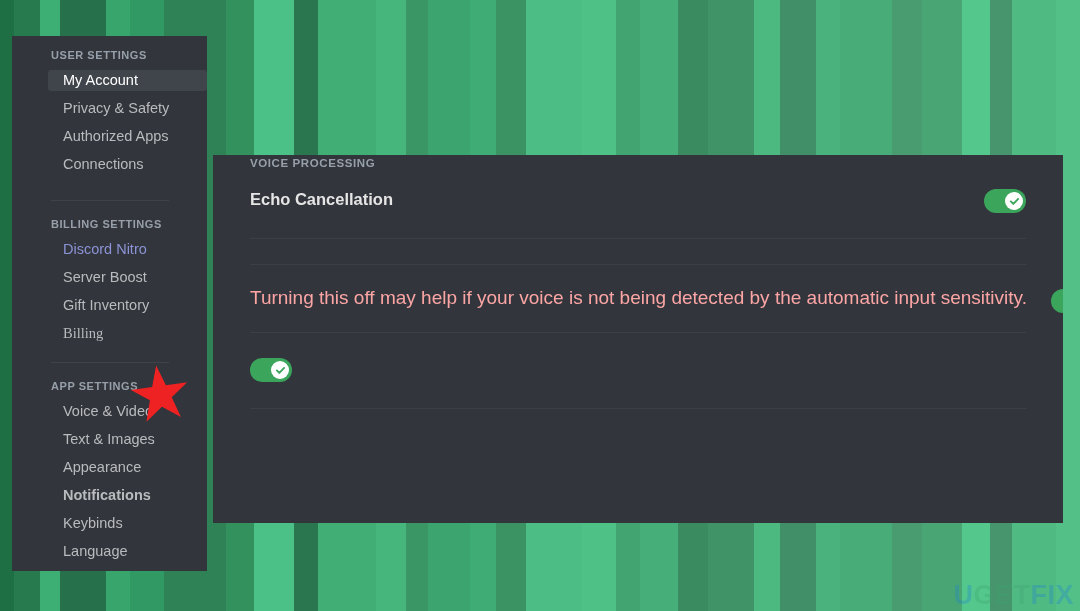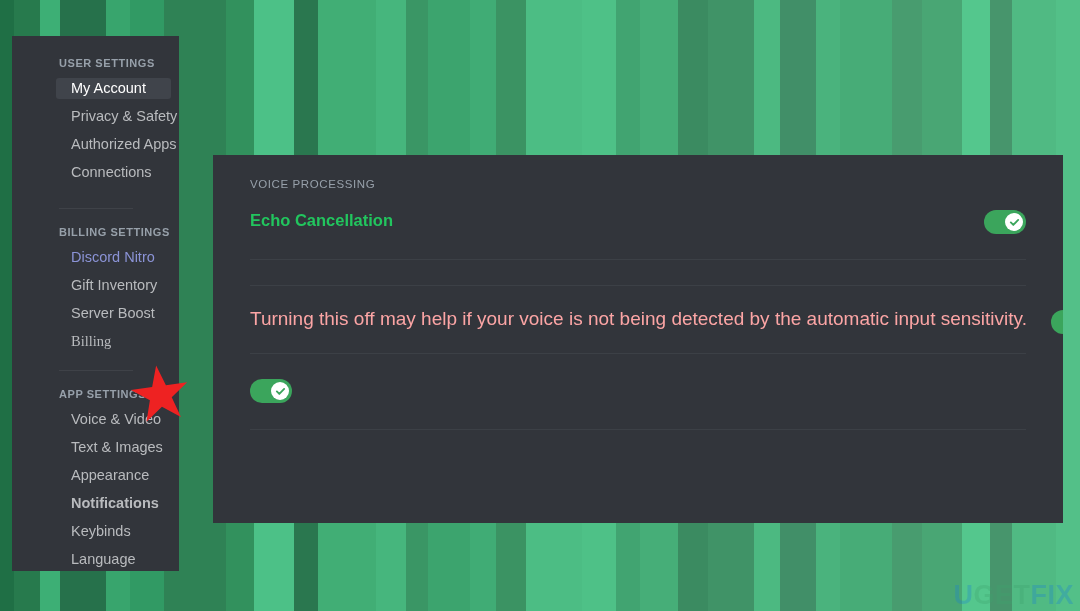--- a/index.html
+++ b/index.html
@@ -44,27 +44,27 @@
   }
   #watermark .wm-u { color: #1a7fd4; }
   #watermark .wm-get { color: #3ea36f; }
   #watermark .wm-fix { color: #1a7fd4; }
 
   
   #sidebar {
     position: absolute;
     left: 12px;
     top: 36px;
-    width: 167px;
+    width: 195px;
     height: 535px;
     background: #32353b;
     z-index: 3;
     overflow: hidden;
     box-sizing: border-box;
-    padding: 8px;
+    padding: 0;
   }
   .side-header {
     color: #97a0aa;
     font-size: 11px;
     font-weight: 700;
     letter-spacing: 0.55px;
     padding: 0 0 0 39px;
     height: 16px;
     line-height: 16px;
   }
@@ -116,34 +116,33 @@
     height: 368px;
     background: #32353b;
     z-index: 2;
     box-sizing: border-box;
     padding: 0 37px 0 37px;
     overflow: hidden;
   }
   #section-title {
     color: #97a0aa;
     font-size: 11.5px;
-    font-weight: 400;
+    font-weight: 700;
     letter-spacing: 0.6px;
-    padding-top: 21px;
     height: 16px;
     line-height: 16px;
   }
   .setting-row {
     display: flex;
     align-items: flex-start;
     justify-content: space-between;
   }
   .setting-text { padding-right: 24px; }
   .setting-label {
-    color: #22c55e;
+    color: #e5e5e5;
     font-size: 16.5px;
     font-weight: 700;
     line-height: 20px;
     white-space: nowrap;
   }
   .setting-desc {
     color: #fca5a5;
     font-size: 19px;
     line-height: 18px;
     white-space: nowrap;
@@ -231,22 +230,22 @@
 
 <div id="sidebar">
     <div class="side-header" style="margin-top: 11px;">USER SETTINGS</div>
     <div class="side-item selected" style="margin-top: 7px;">My Account</div>
     <div class="side-item" style="margin-top: 7px;">Privacy &amp; Safety</div>
     <div class="side-item" style="margin-top: 7px;">Authorized Apps</div>
     <div class="side-item" style="margin-top: 7px;">Connections</div>
     <div class="side-sep" style="margin-top: 25px; margin-bottom: 0px;"></div>
     <div class="side-header" style="margin-top: 15px;">BILLING SETTINGS</div>
     <div class="side-item accent" style="margin-top: 7px;">Discord Nitro</div>
+    <div class="side-item" style="margin-top: 7px;">Server Boost</div>
     <div class="side-item" style="margin-top: 7px;">Gift Inventory</div>
-    <div class="side-item" style="margin-top: 7px;">Server Boost</div>
     <div class="side-item" style="margin-top: 7px; font-family: Liberation Serif, serif;">Billing</div>
     <div class="side-sep" style="margin-top: 18px; margin-bottom: 0px;"></div>
     <div class="side-header" style="margin-top: 15px;">APP SETTINGS</div>
     <div class="side-item" style="margin-top: 7px;">Voice &amp; Video</div>
     <div class="side-item" style="margin-top: 7px;">Text &amp; Images</div>
     <div class="side-item" style="margin-top: 7px;">Appearance</div>
     <div class="side-item" style="margin-top: 7px; font-weight: bold;">Notifications</div>
     <div class="side-item" style="margin-top: 7px;">Keybinds</div>
     <div class="side-item" style="margin-top: 7px;">Language</div>
     <div class="side-item" style="margin-top: 7px;">Windows Settings</div>

